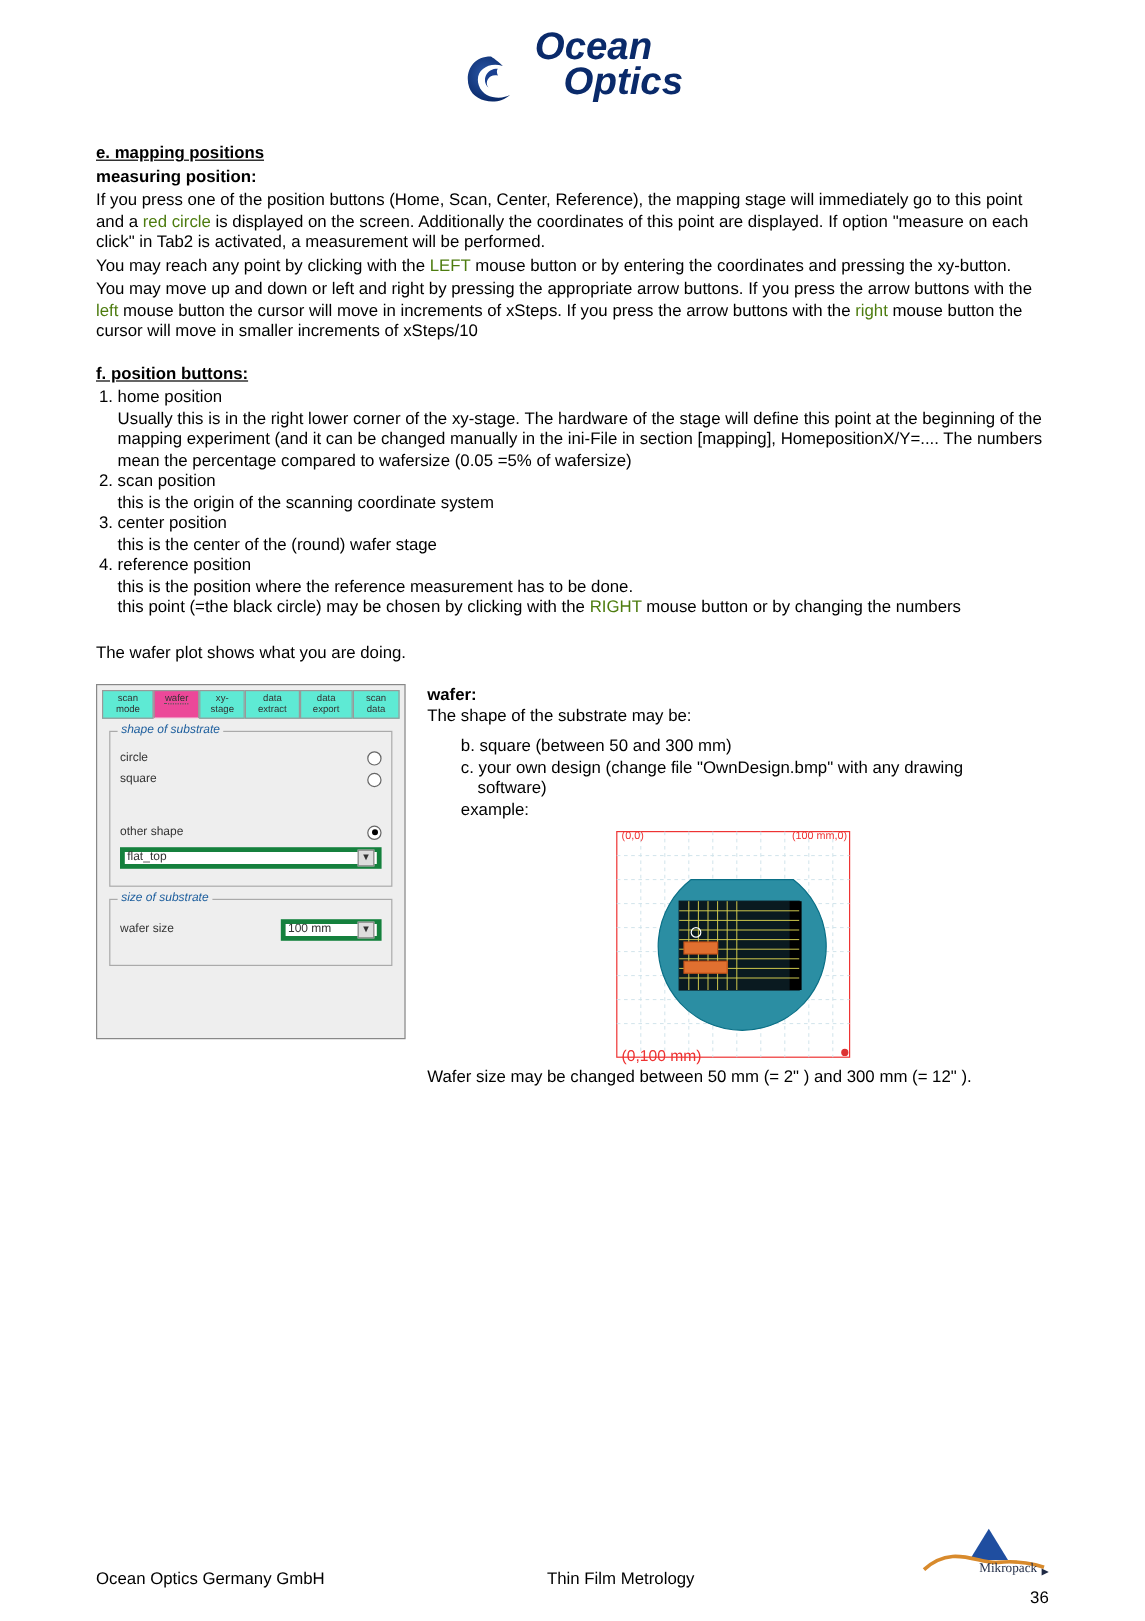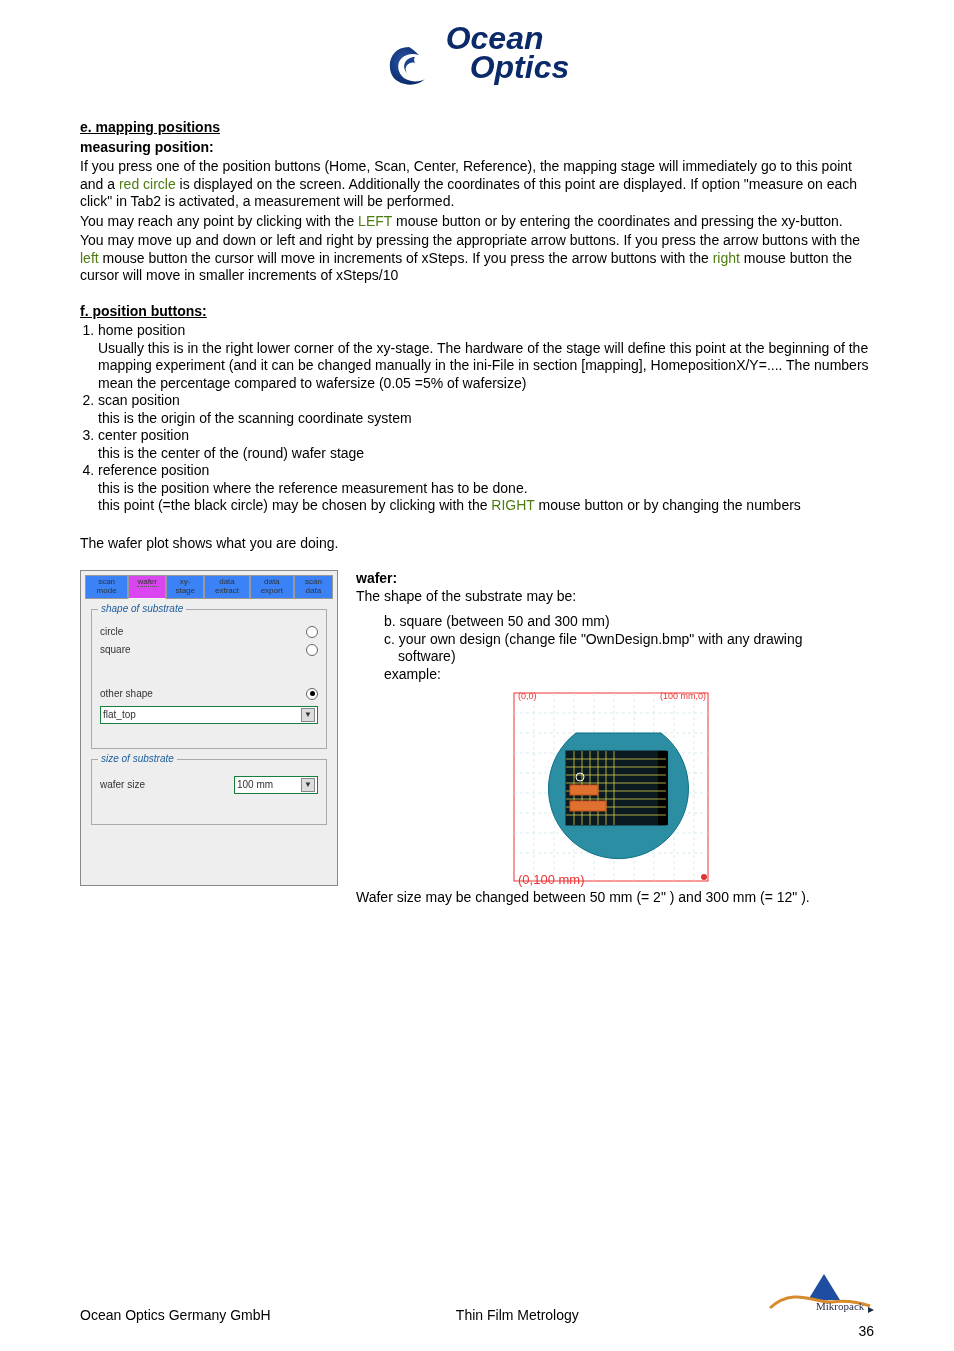--- a/index.html
+++ b/index.html
@@ -32,54 +32,54 @@
     border: 1px solid #888;
     background: #eee;
     font-family: "MS Sans Serif", Tahoma, sans-serif;
     font-size: 10px;
     color: #333;
     padding: 4px 4px 50px 4px;
   }
   .tabs { display: flex; gap: 0; margin-bottom: 10px; }
   .tab {
     border: 1px solid #999;
-    background: #3b82f6;
+    background: #5eead4;
     padding: 2px 3px;
     font-size: 8px;
     line-height: 1.1;
     text-align: center;
     position: relative;
     top: 0;
     min-width: 38px;
   }
-  .tab.active { background: #d946ef; border-bottom: 1px solid #f4f4f4; }
+  .tab.active { background: #ec4899; border-bottom: 1px solid #f4f4f4; }
   .tab.active span { border-bottom: 1px dotted #555; }
   .group {
     border: 1px solid #aaa;
     margin: 6px 6px 10px 6px;
     position: relative;
-    padding: 10px 8px 24px 8px;
+    padding: 10px 8px 14px 8px;
   }
   .group .legend {
     position: absolute;
     top: -7px;
     left: 6px;
     background: #eee;
     padding: 0 3px;
     font-style: italic;
     color: #1a5c9c;
     font-size: 10px;
   }
   .optrow { display: flex; justify-content: space-between; align-items: center; margin: 6px 0; }
   .radio {
     width: 12px; height: 12px; border: 1px solid #666; border-radius: 50%; display: inline-flex; align-items: center; justify-content: center; background: #fff;
   }
   .radio.selected::after { content: ""; width: 5px; height: 5px; background: #000; border-radius: 50%; }
   .dropdown {
-    width: 100%; height: 18px; border: 1px solid #15803d; background: #fff; display: flex; align-items: center; justify-content: space-between; padding: 0 2px;
+    width: 100%; height: 18px; border: 4px solid #15803d; background: #fff; display: flex; align-items: center; justify-content: space-between; padding: 0 2px;
     font-size: 10px;
   }
   .dropdown.small { width: 84px; }
   .ddbtn { width: 14px; height: 14px; background: #ddd; border: 1px solid #888; display: flex; align-items: center; justify-content: center; font-size: 8px; }
 
   .rightcol { flex: 1; font-size: 14px; }
   .rightcol p { margin: 0; line-height: 1.25; }
   .shapelist { padding-left: 28px; margin-top: 8px; }
   .shapelist .indent { padding-left: 14px; }
 

